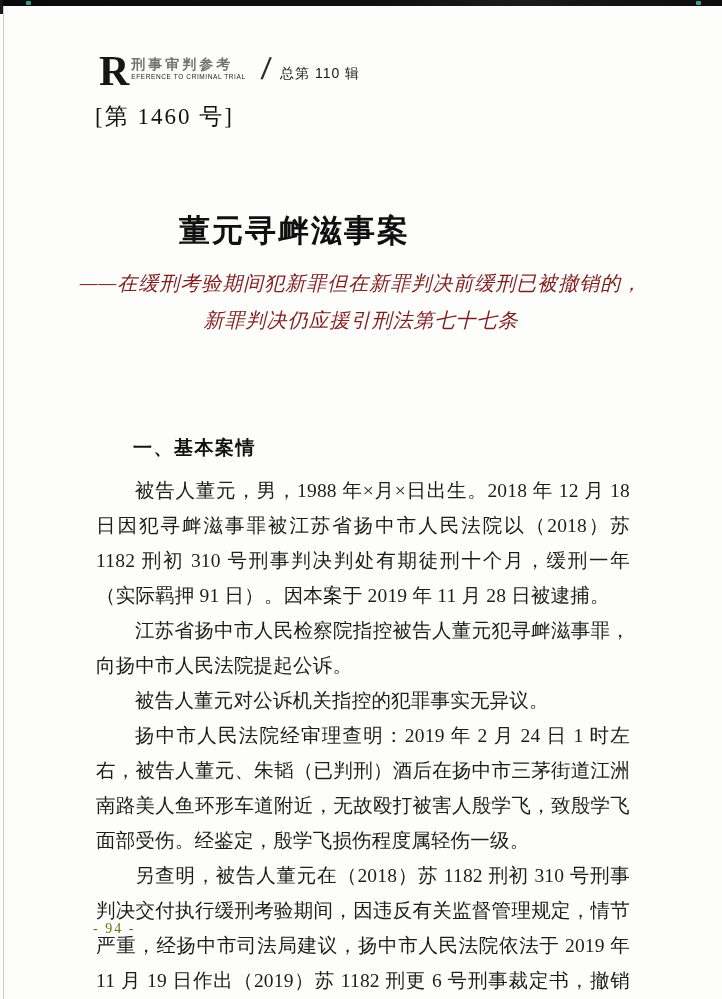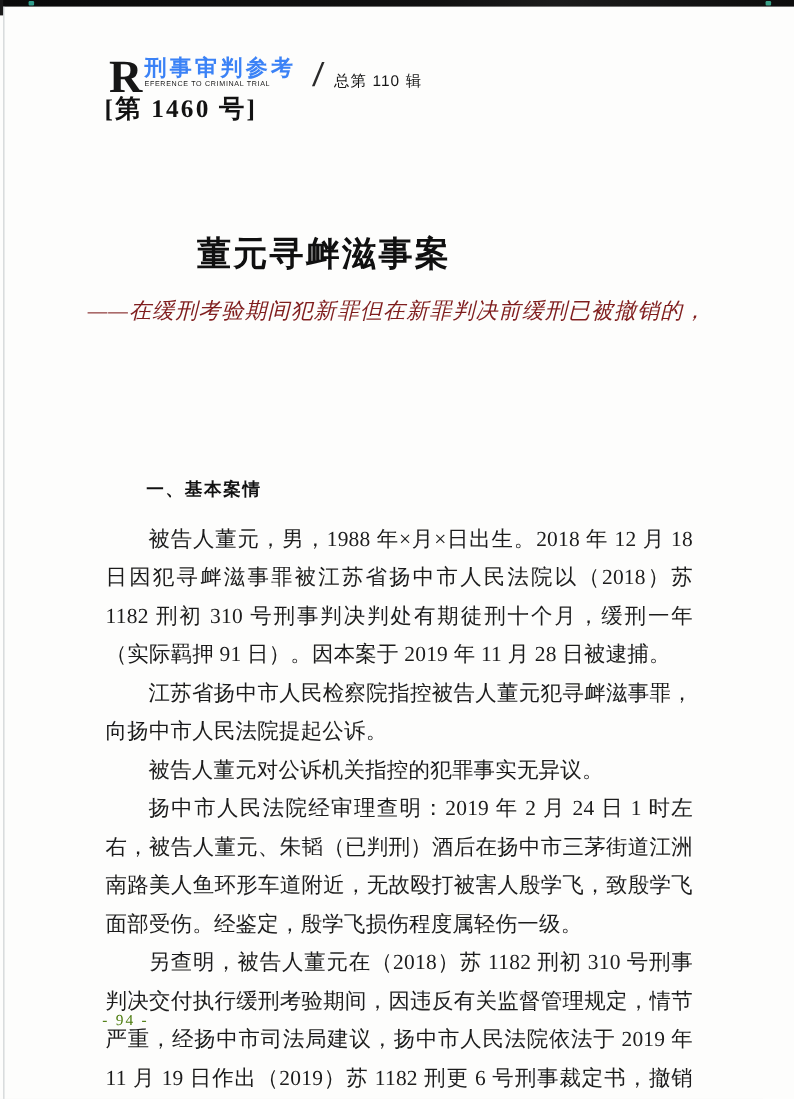--- a/index.html
+++ b/index.html
@@ -58,25 +58,25 @@
     font-weight: 700;
     color: #161616;
   }
   .logo-stack {
     display: flex;
     flex-direction: column;
     margin-left: 2px;
     padding-top: 4px;
   }
   .logo-cn {
-    font-family: Liberation Mono, monospace;
-    font-weight: 700;
-    font-size: 20px;
+    font-family: Liberation Sans, sans-serif;
+    font-weight: 700;
+    font-size: 14px;
     letter-spacing: 3px;
-    color: #3b82f6;
+    color: #737373;
     line-height: 16px;
   }
   .logo-en {
     font-family: "Liberation Sans", "DejaVu Sans", sans-serif;
     font-size: 6.5px;
     letter-spacing: 0.6px;
     color: #222;
     line-height: 9px;
     white-space: nowrap;
   }
@@ -93,23 +93,23 @@
     font-family: "Liberation Sans", "DejaVu Sans", sans-serif;
     font-size: 14px;
     color: #161616;
     letter-spacing: 1px;
     padding-top: 13px;
   }
 
   
   .case-number {
     position: absolute;
-    left: 95px; top: 83px;
+    left: 95px; top: 101px;
     font-size: 23px;
-    font-weight: 700;
+    font-weight: 400;
     letter-spacing: 2px;
     color: #121212;
   }
 
   
   .case-title {
     position: absolute;
     left: 0; top: 210px;
     width: 589px;
     text-align: center;
@@ -128,21 +128,21 @@
     line-height: 37px;
     letter-spacing: 1px;
     color: #7f1d1d;
   }
 
   
   .section-heading {
     position: absolute;
     left: 133px; top: 435px;
     font-family: "Liberation Sans", "DejaVu Sans", sans-serif;
-    font-size: 16px;
+    font-size: 19px;
     font-weight: 700;
     letter-spacing: 1.5px;
     color: #111;
   }
   .body-text {
     position: absolute;
     left: 96px; top: 473px;
     width: 534px;
     font-size: 19.5px;
     line-height: 35px;
@@ -183,20 +183,21 @@
     </span>
     <span class="logo-slash">/</span>
     <span class="logo-volume">总第 110 辑</span>
   </div>
 
   <div class="case-number">[第 1460 号]</div>
 
   <div class="case-title">董元寻衅滋事案</div>
   <div class="case-subtitle">
     <div>——在缓刑考验期间犯新罪但在新罪判决前缓刑已被撤销的，</div>
+    <div>新罪判决仍应援引刑法第七十七条</div>
   </div>
 
   <div class="section-heading">一、基本案情</div>
 
   <div class="body-text">
     <p>被告人董元，男，1988 年×月×日出生。2018 年 12 月 18 日因犯寻衅滋事罪被江苏省扬中市人民法院以（2018）苏 1182 刑初 310 号刑事判决判处有期徒刑十个月，缓刑一年（实际羁押 91 日）。因本案于 2019 年 11 月 28 日被逮捕。</p>
     <p>江苏省扬中市人民检察院指控被告人董元犯寻衅滋事罪，向扬中市人民法院提起公诉。</p>
     <p>被告人董元对公诉机关指控的犯罪事实无异议。</p>
     <p>扬中市人民法院经审理查明：2019 年 2 月 24 日 1 时左右，被告人董元、朱韬（已判刑）酒后在扬中市三茅街道江洲南路美人鱼环形车道附近，无故殴打被害人殷学飞，致殷学飞面部受伤。经鉴定，殷学飞损伤程度属轻伤一级。</p>
     <p>另查明，被告人董元在（2018）苏 1182 刑初 310 号刑事判决交付执行缓刑考验期间，因违反有关监督管理规定，情节严重，经扬中市司法局建议，扬中市人民法院依法于 2019 年 11 月 19 日作出（2019）苏 1182 刑更 6 号刑事裁定书，撤销宣告缓刑一年的执行部分，收监执行原判刑</p>

